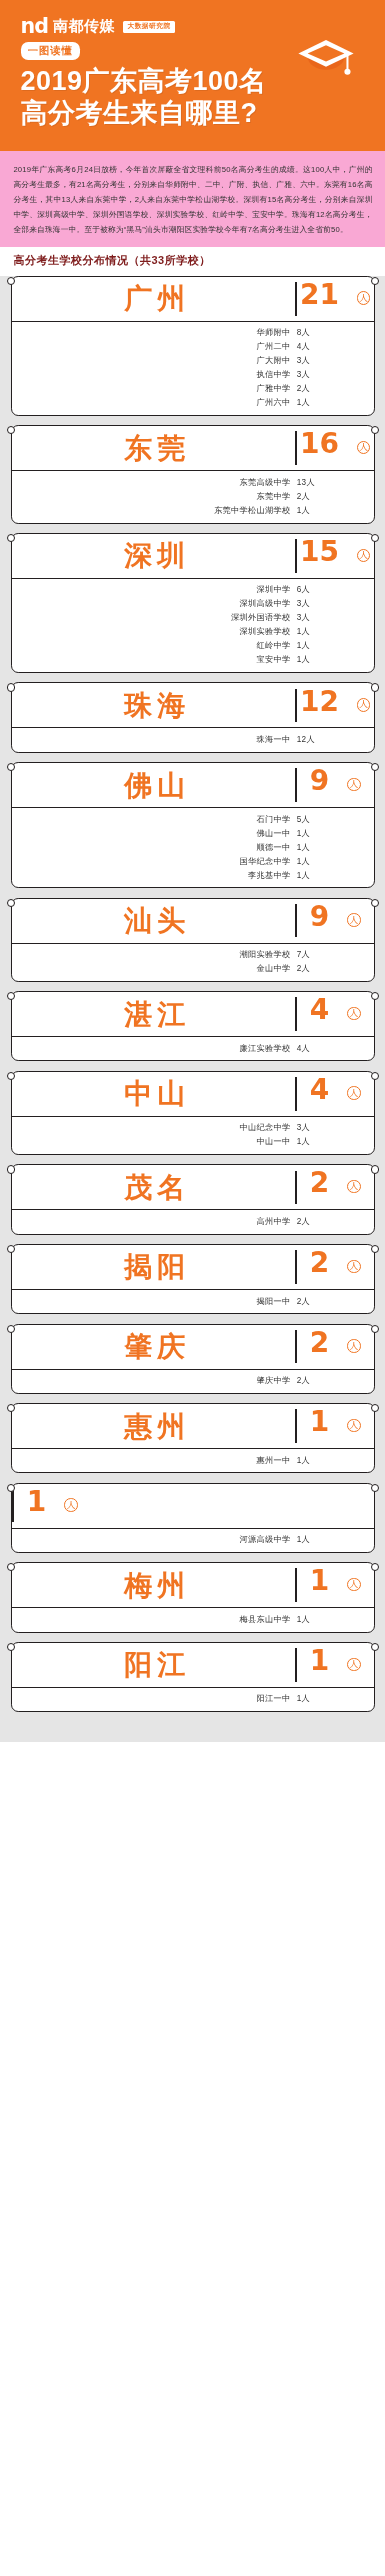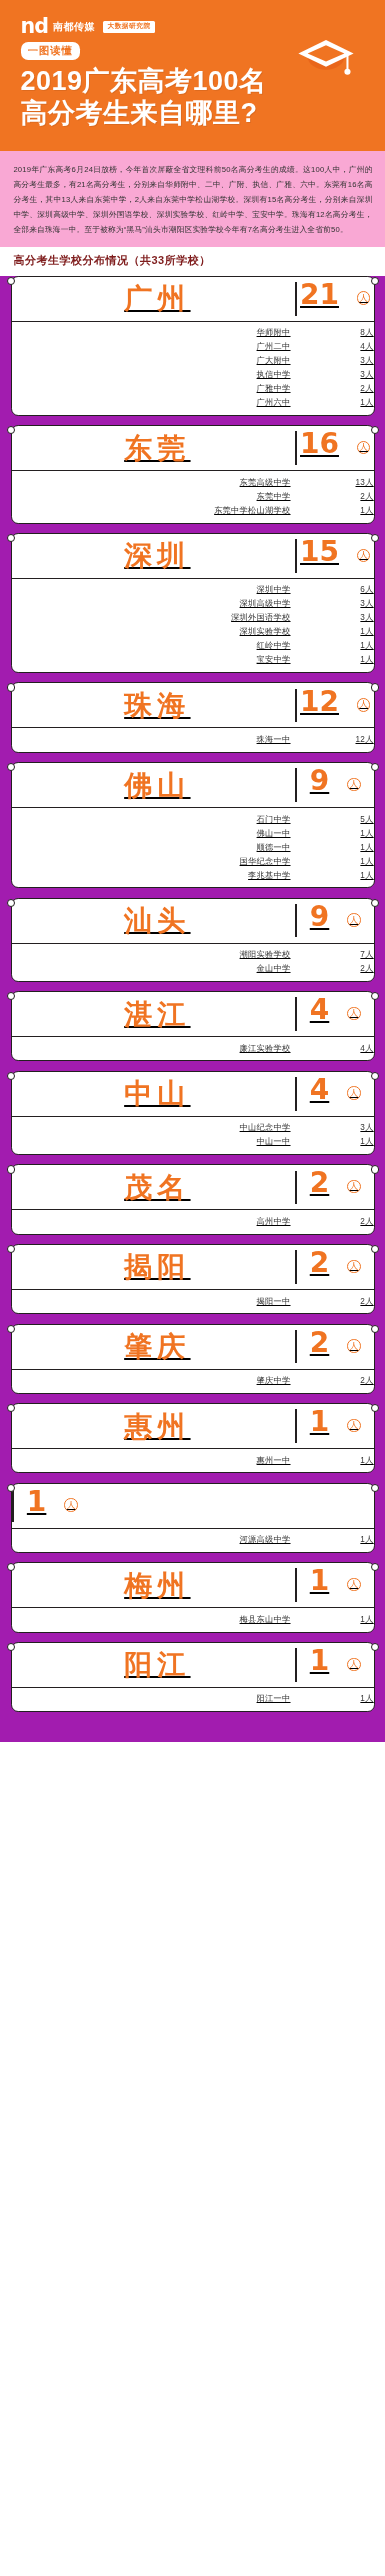--- a/index.html
+++ b/index.html
@@ -26,21 +26,21 @@
   }
   .nd-logo {
     font-size: 20.6px;
     font-weight: bold;
     color: #ffffff;
     letter-spacing: -1px;
     line-height: 1;
     font-family: "DejaVu Sans", sans-serif;
   }
   .brand-cn {
-    font-size: 10px;
+    font-size: 15px;
     color: #ffffff;
     font-weight: bold;
     letter-spacing: 0.5px;
   }
   .brand-tag {
     margin-left: 3.1px;
     background: #ffffff;
     color: #f07422;
     font-size: 6.7px;
     padding: 1.5px 4.1px;
@@ -101,22 +101,21 @@
     padding: 5.2px 13.4px 8.2px 13.4px;
     font-size: 11px;
     font-weight: bold;
     color: #7f1d1d;
     letter-spacing: 0.5px;
   }
 
   
   .cards {
     padding: 0 11.3px 20.6px 11.3px;
-    background: #a21caf;
-    text-decoration: underline;
+    background: #e5e5e5;
   }
   .ticket {
     position: relative;
     background: #ffffff;
     border: 1.5px solid #231f20;
     border-radius: 7.2px;
     margin-bottom: 9.3px;
     padding: 0;
   }
   .ticket-top {
@@ -182,21 +181,21 @@
   .school-name {
     flex: 1;
     text-align: right;
     padding-right: 6.2px;
     font-size: 8.2px;
     color: #333333;
     letter-spacing: 0.3px;
   }
   .school-count {
     width: 77px;
-    text-align: right;
+    text-align: left;
     font-size: 8.2px;
     color: #333333;
     letter-spacing: 0.3px;
   }
   
   .notch {
     position: absolute;
     width: 8.2px;
     height: 8.2px;
     background: #ffffff;

